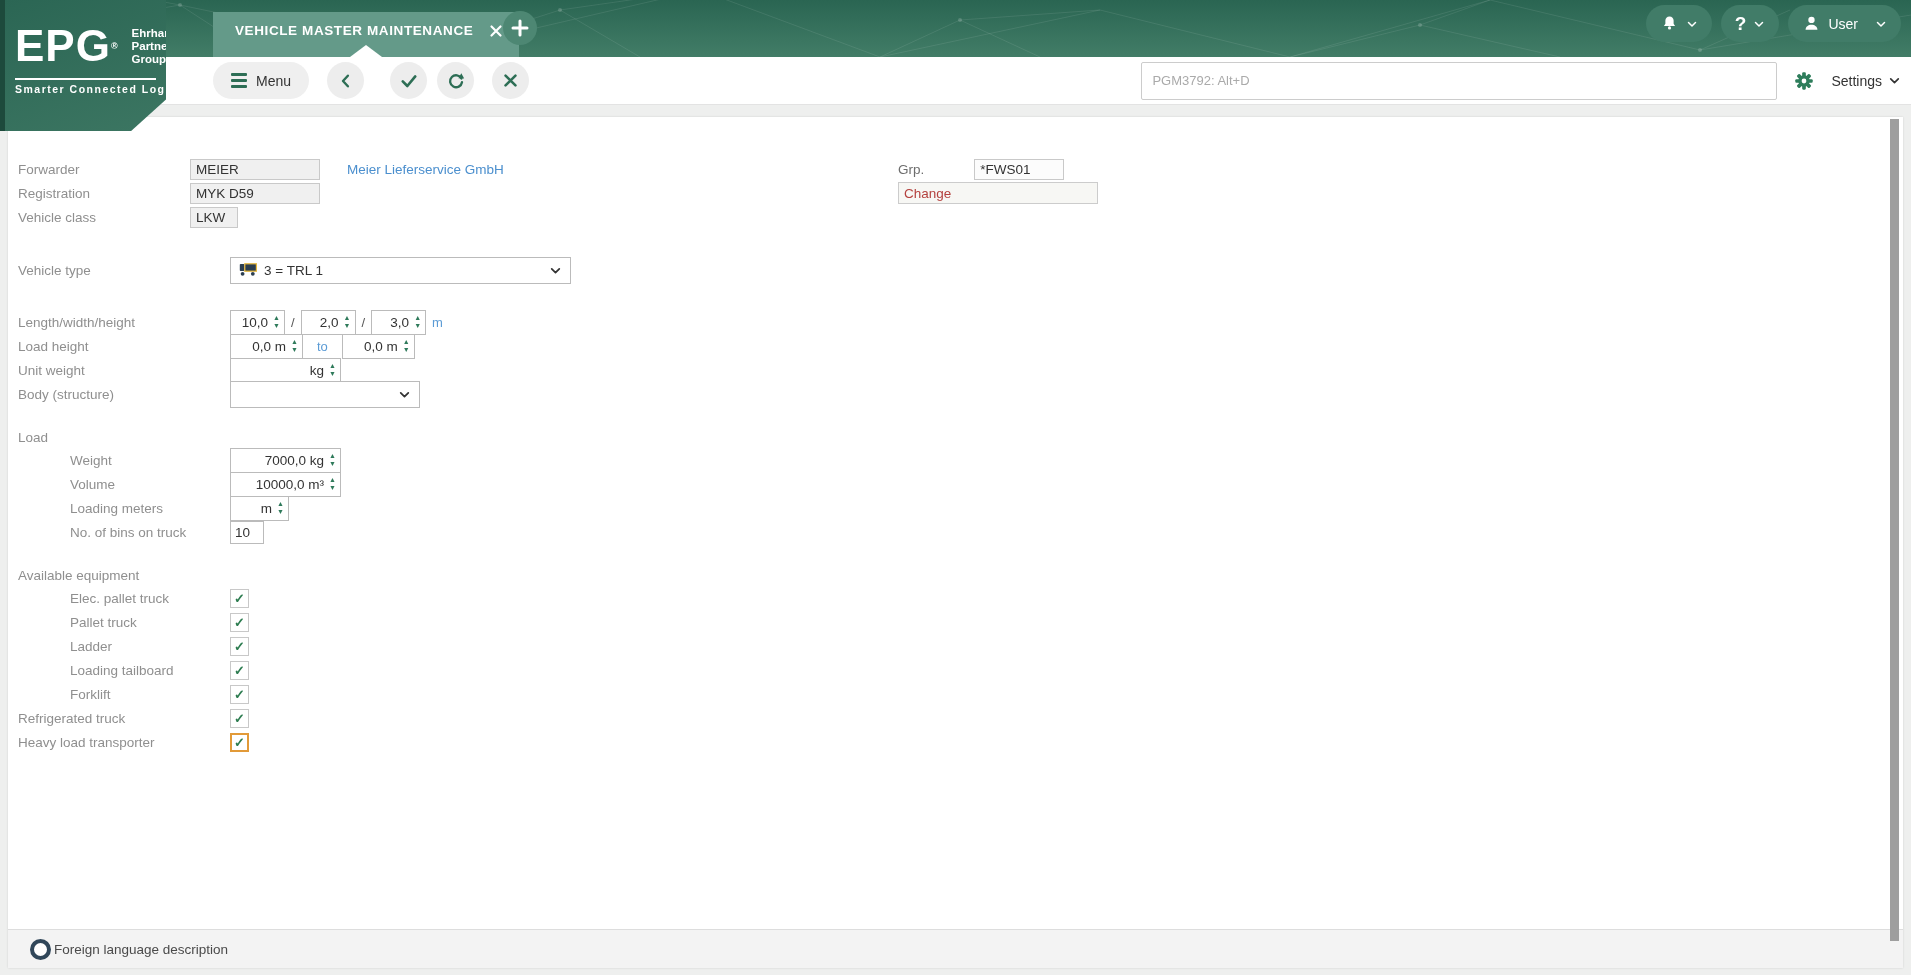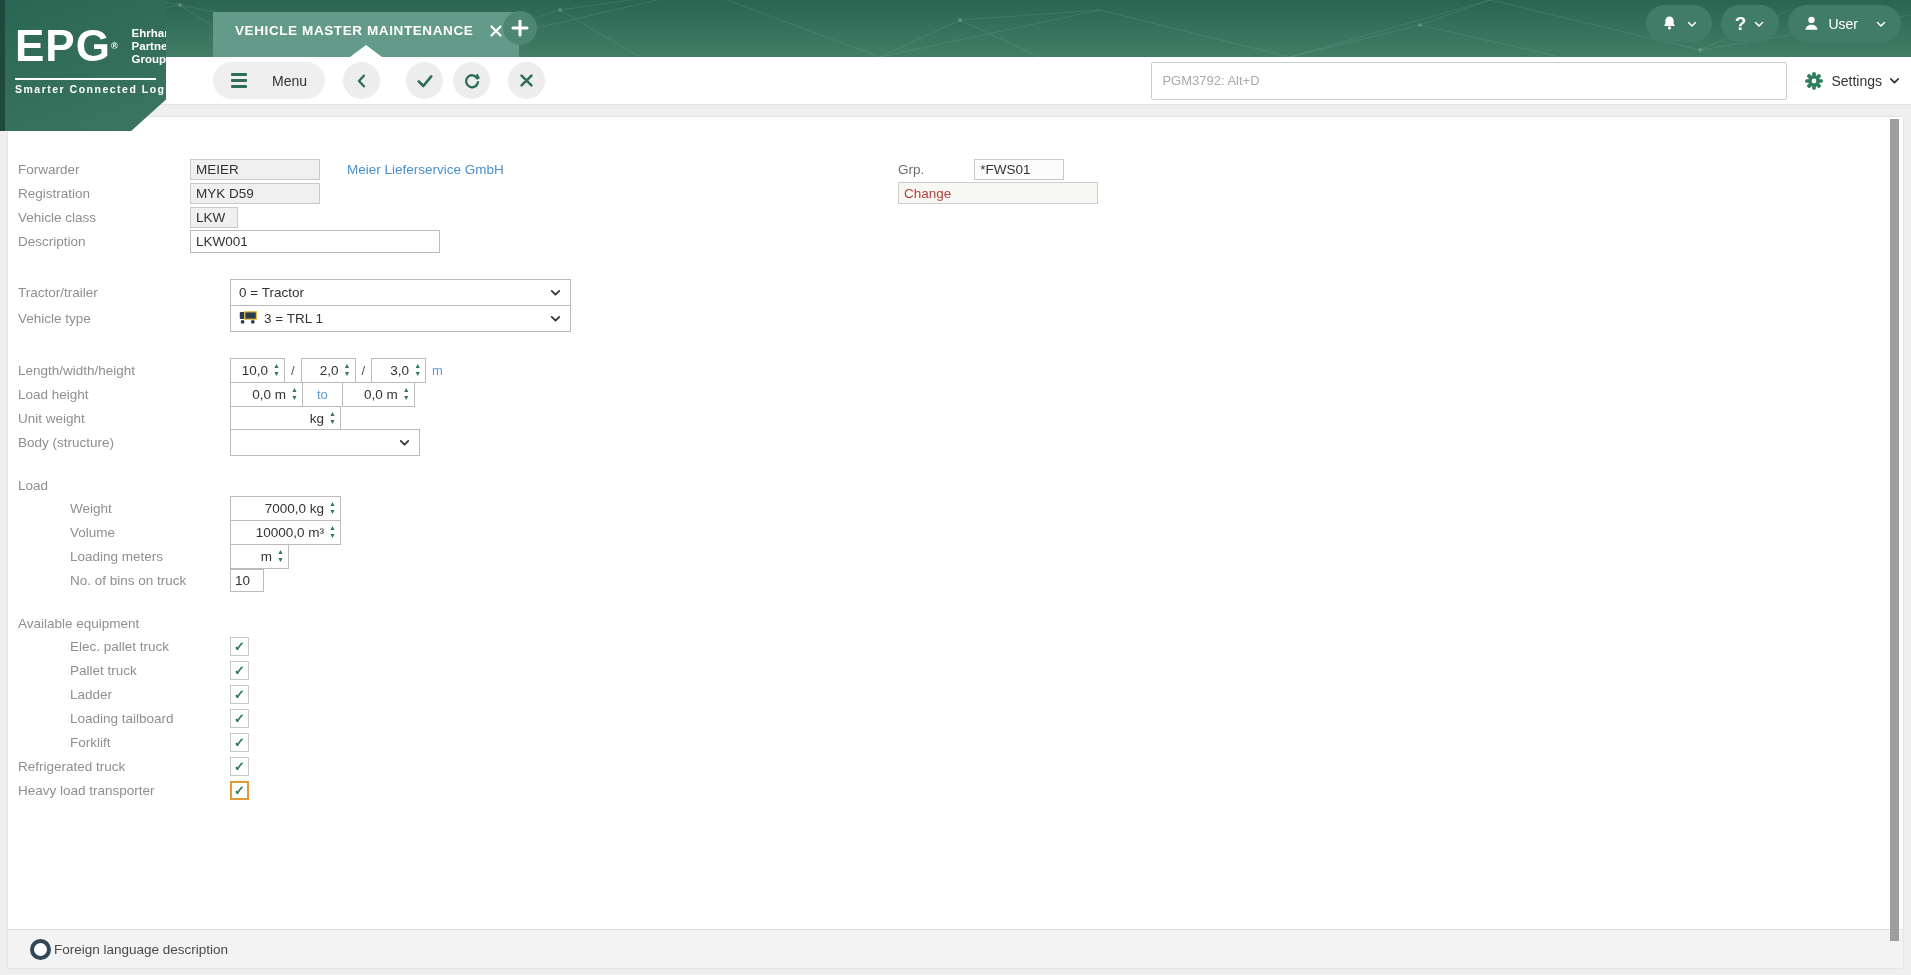--- a/index.html
+++ b/index.html
@@ -35,33 +35,33 @@
   .header-right { position:absolute; right:10px; top:5px; display:flex; gap:9px; z-index:10; }
   .pill { height:37px; border-radius:19px; background:#417c68; color:#fff; display:flex;
           align-items:center; gap:7px; padding:0 14px; cursor:pointer; }
   .pill .qmark { font-size:19px; font-weight:bold; }
   .pill .plabel { font-size:14px; }
 
   
   .toolbar { position:relative; width:100%; height:48px; background:#fff; display:flex;
              align-items:center; padding:0 10px 0 213px; border-bottom:1px solid #e3e3e3; }
   .menu-btn { height:37px; border-radius:19px; background:#efefef; display:flex; align-items:center;
-              gap:25px; padding:0 18px; cursor:pointer; }
+              gap:9px; padding:0 18px; cursor:pointer; }
   .hamburger { display:flex; flex-direction:column; gap:3px; }
   .hamburger i { width:16px; height:3px; background:#2d6e55; border-radius:1px; }
   .menu-label { font-size:14px; color:#333; }
   .circ { width:37px; height:37px; border-radius:50%; background:#ededed; display:flex;
           align-items:center; justify-content:center; cursor:pointer; }
   .circ.back { margin-left:18px; } .circ.ok { margin-left:26px; }
   .circ.refresh { margin-left:10px; } .circ.cancel { margin-left:18px; }
   .search-box { margin-left:auto; width:636px; height:38px; border:1px solid #ccc; border-radius:2px;
                 padding:0 10px; font-size:13px; color:#15803d; font-family:"Liberation Sans",sans-serif; }
   .search-box::placeholder { color:#aaa; }
   .settings { display:flex; align-items:center; gap:6px; margin-left:16px; cursor:pointer; }
-  .settings .slabel { font-size:14px; color:#333; }
+  .settings .slabel { font-size:14px; color:#333;margin-left:10px; }
 
   
   .main { position:absolute; left:8px; right:8px; top:117px; bottom:7px; background:#fff;
           box-shadow:0 0 2px rgba(0,0,0,.12); }
   .scrollbar { position:absolute; top:2px; right:4px; bottom:10px; width:9px; }
   .scrollbar .thumb { position:absolute; top:0; width:9px; height:98%; background:#9e9e9e; }
 
   
   .record { position:relative; padding:40px 0 0 10px; }
   .rrow { display:flex; align-items:center; height:24px; }
@@ -265,48 +265,33 @@
       <a class="fwd-link">Meier Lieferservice GmbH</a>
     </div>
     <div class="rrow">
       <span class="rlabel">Registration</span>
       <span class="ro-input w130">MYK D59</span>
     </div>
     <div class="rrow">
       <span class="rlabel">Vehicle class</span>
       <span class="ro-input w48">LKW</span>
     </div>
-    <div class="rrow">
-      <span class="rlabel">Description</span>
-      <input class="desc-input" type="text" value="LKW001" style="">
-    </div>
 
     <div class="record-right">
       <div class="grp-row">
         <span class="grp-label">Grp.</span>
         <span class="grp-input">*FWS01</span>
       </div>
       <div class="change-box">Change</div>
     </div>
 
   </div>
 
   <div class="formbody">
 
-    <div class="frow">
-      <span class="flabel">Tractor/trailer</span>
-      <div class="selectbox">
-        <span class="sval">
-            <span>0 = Tractor</span>
-          </span>
-        <svg width="13" height="13" viewBox="0 0 24 24">
-            <path d="M5 9l7 7 7-7" stroke="#333" stroke-width="3.2" fill="none" stroke-linecap="round" stroke-linejoin="round"></path>
-          </svg>
-      </div>
-    </div>
     <div class="frow mt2">
       <span class="flabel">Vehicle type</span>
       <div class="selectbox">
         <span class="sval">
           <svg width="19" height="14" viewBox="0 0 19 14">
             <rect x="0.8" y="1" width="4.6" height="7" rx="0.8" fill="#2b3e50"></rect>
             <rect x="5.8" y="0.8" width="11.6" height="7.4" fill="#2b3e50" stroke="#e8b93c" stroke-width="1.2"></rect>
             <circle cx="3.6" cy="10.8" r="1.9" fill="#2b3e50"></circle>
             <circle cx="13.8" cy="10.8" r="1.9" fill="#2b3e50"></circle>
           </svg>

